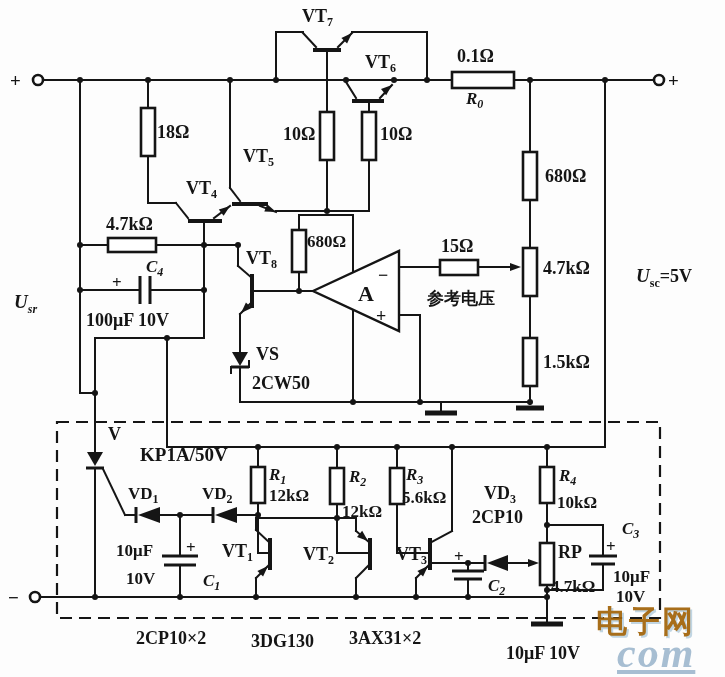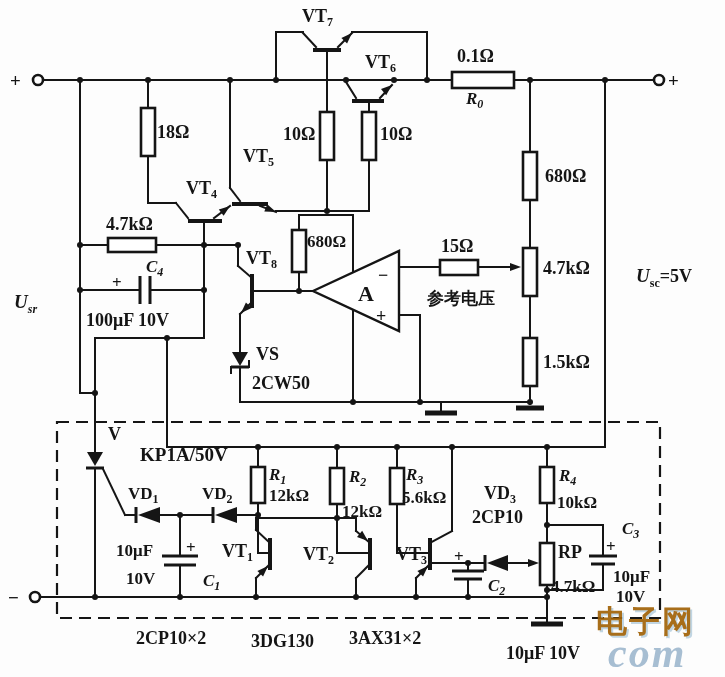--- a/index.html
+++ b/index.html
@@ -19,22 +19,22 @@
   .dio{fill:#151515;stroke:none;}
   .gbar{stroke:#151515;stroke-width:5;}
   .dash{fill:none;stroke:#151515;stroke-width:2.2;stroke-dasharray:12 7;}
   .amp{fill:#fff;stroke:#151515;stroke-width:2.4;}
   
   .wm{position:absolute;left:492px;top:605px;width:233px;height:72px;pointer-events:none;}
   .wm-brand{position:absolute;left:2px;top:8px;font:bold 47px "Liberation Serif",serif;
             color:#d03434;letter-spacing:-2px;opacity:.92;}
   .wm-site{position:absolute;left:104px;top:-4px;font:bold 31px "Liberation Serif",serif;
            color:#a16207;text-shadow:2px 2px 0 #bcd2e0;opacity:.92;letter-spacing:2px;}
-  .wm-tld{position:absolute;left:116px;top:24px;font:bold italic 42px "Liberation Serif",serif;
-          color:#a3bbd0;opacity:.95;letter-spacing:2px;}
+  .wm-tld{position:absolute;left:125px;top:24px;font:bold italic 42px "Liberation Serif",serif;
+          color:#a3bbd0;opacity:.95;letter-spacing:2px;text-decoration:underline;}
 </style>
 </head>
 <body>
 
 <div id="stage">
 <svg width="725" height="677" viewBox="0 0 725 677">
 
   <g class="wire">
 
     <path d="M43 80 H452"></path>

